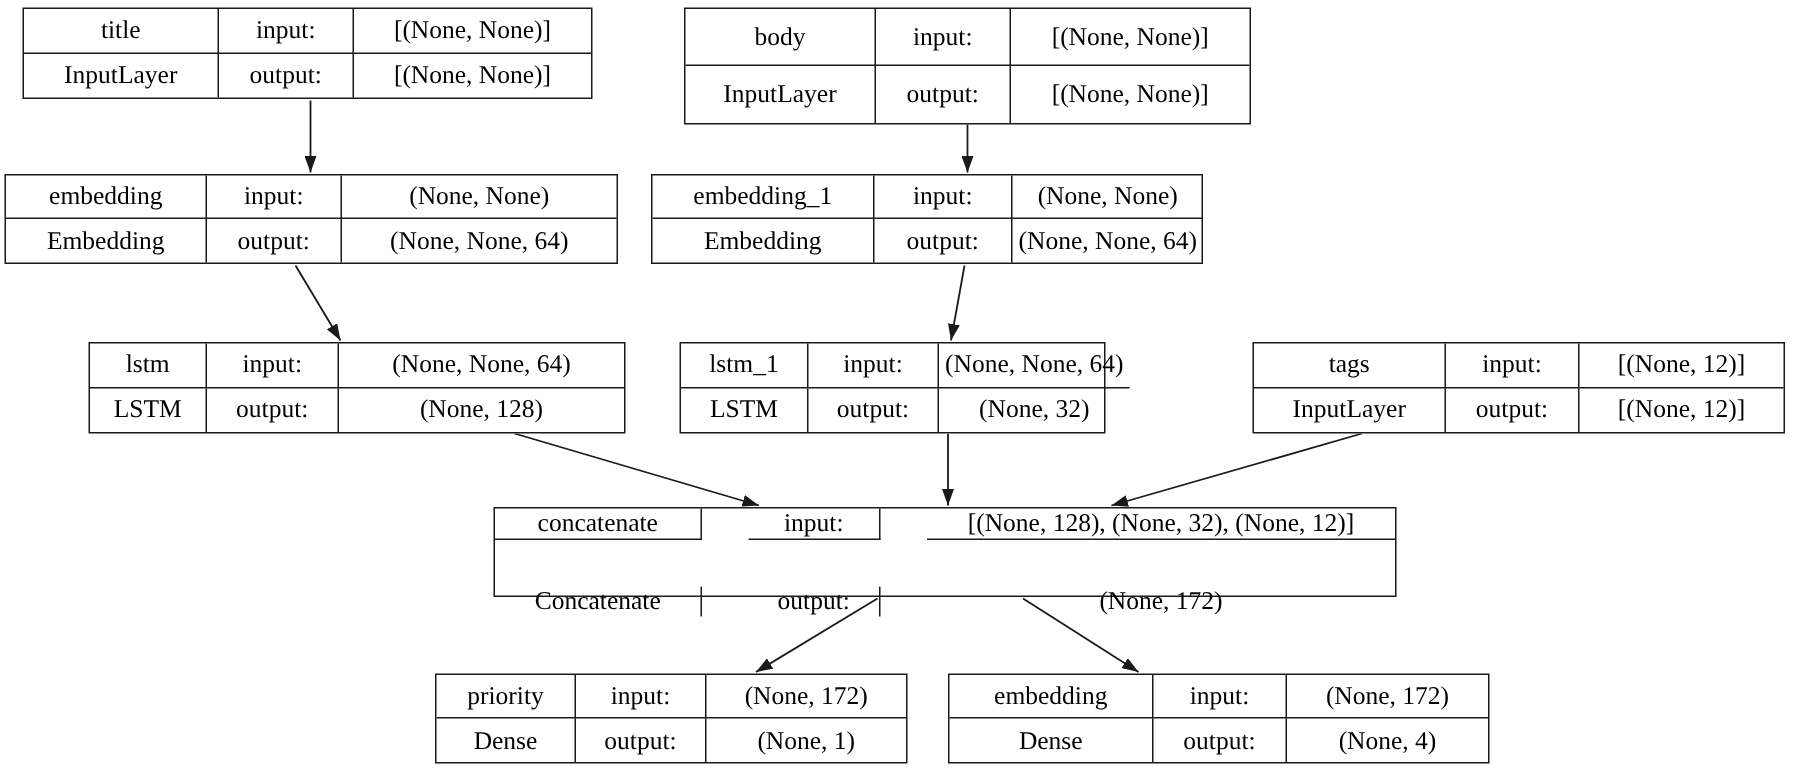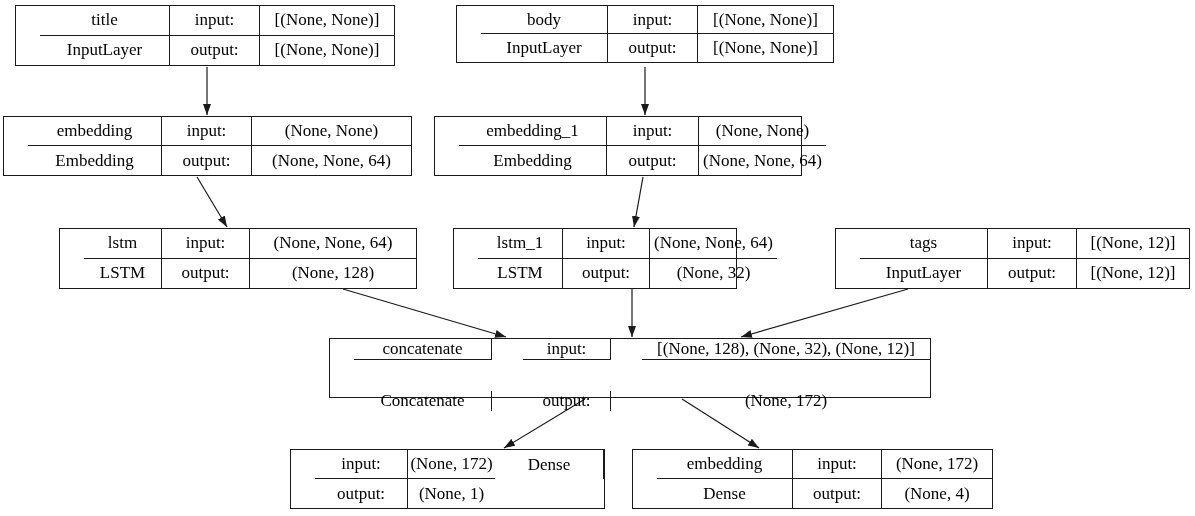--- a/index.html
+++ b/index.html
@@ -13,21 +13,20 @@
     color: #000000;
     overflow: hidden;
   }
   .node {
     position: absolute;
     display: grid;
     grid-template-rows: 1fr 1fr;
     border: 1px solid #1a1a1a;
     box-sizing: border-box;
     background: #ffffff;
-    padding-left: 24px;
   }
   .c {
     display: flex;
     align-items: center;
     justify-content: center;
     white-space: nowrap;
     padding: 0 4px;
     box-sizing: border-box;
   }
   .br { border-right: 1px solid #1a1a1a; }
@@ -64,21 +63,21 @@
 
   <div class="node" style="left:15px;top:5px;width:380px;height:61px;grid-template-columns:130px 90px 1fr;">
     <div class="c br bb">title</div>
     <div class="c br bb">input:</div>
     <div class="c bb">[(None, None)]</div>
     <div class="c br">InputLayer</div>
     <div class="c br">output:</div>
     <div class="c">[(None, None)]</div>
   </div>
 
-  <div class="node" style="left:456px;top:5px;width:378px;height:58px;grid-template-columns:127px 90px 1fr;">
+  <div class="node" style="left:456px;top:5px;width:378px;height:78px;grid-template-columns:127px 90px 1fr;">
     <div class="c br bb">body</div>
     <div class="c br bb">input:</div>
     <div class="c bb">[(None, None)]</div>
     <div class="c br">InputLayer</div>
     <div class="c br">output:</div>
     <div class="c">[(None, None)]</div>
   </div>
 
   <div class="node" style="left:3px;top:116px;width:409px;height:60px;grid-template-columns:134px 90px 1fr;">
     <div class="c br bb">embedding</div>
@@ -128,20 +127,21 @@
   <div class="node" style="left:329px;top:338px;width:602px;height:60px;grid-template-columns:138px 88px 1fr;gap:31px;">
     <div class="c br bb">concatenate</div>
     <div class="c br bb">input:</div>
     <div class="c bb">[(None, 128), (None, 32), (None, 12)]</div>
     <div class="c br">Concatenate</div>
     <div class="c br">output:</div>
     <div class="c">(None, 172)</div>
   </div>
 
   <div class="node" style="left:290px;top:449px;width:315px;height:60px;grid-template-columns:93px 87px 1fr;">
+    <div class="c br bb">priority</div>
     <div class="c br bb">input:</div>
     <div class="c bb">(None, 172)</div>
     <div class="c br">Dense</div>
     <div class="c br">output:</div>
     <div class="c">(None, 1)</div>
   </div>
 
   <div class="node" style="left:632px;top:449px;width:361px;height:60px;grid-template-columns:136px 89px 1fr;">
     <div class="c br bb">embedding</div>
     <div class="c br bb">input:</div>

